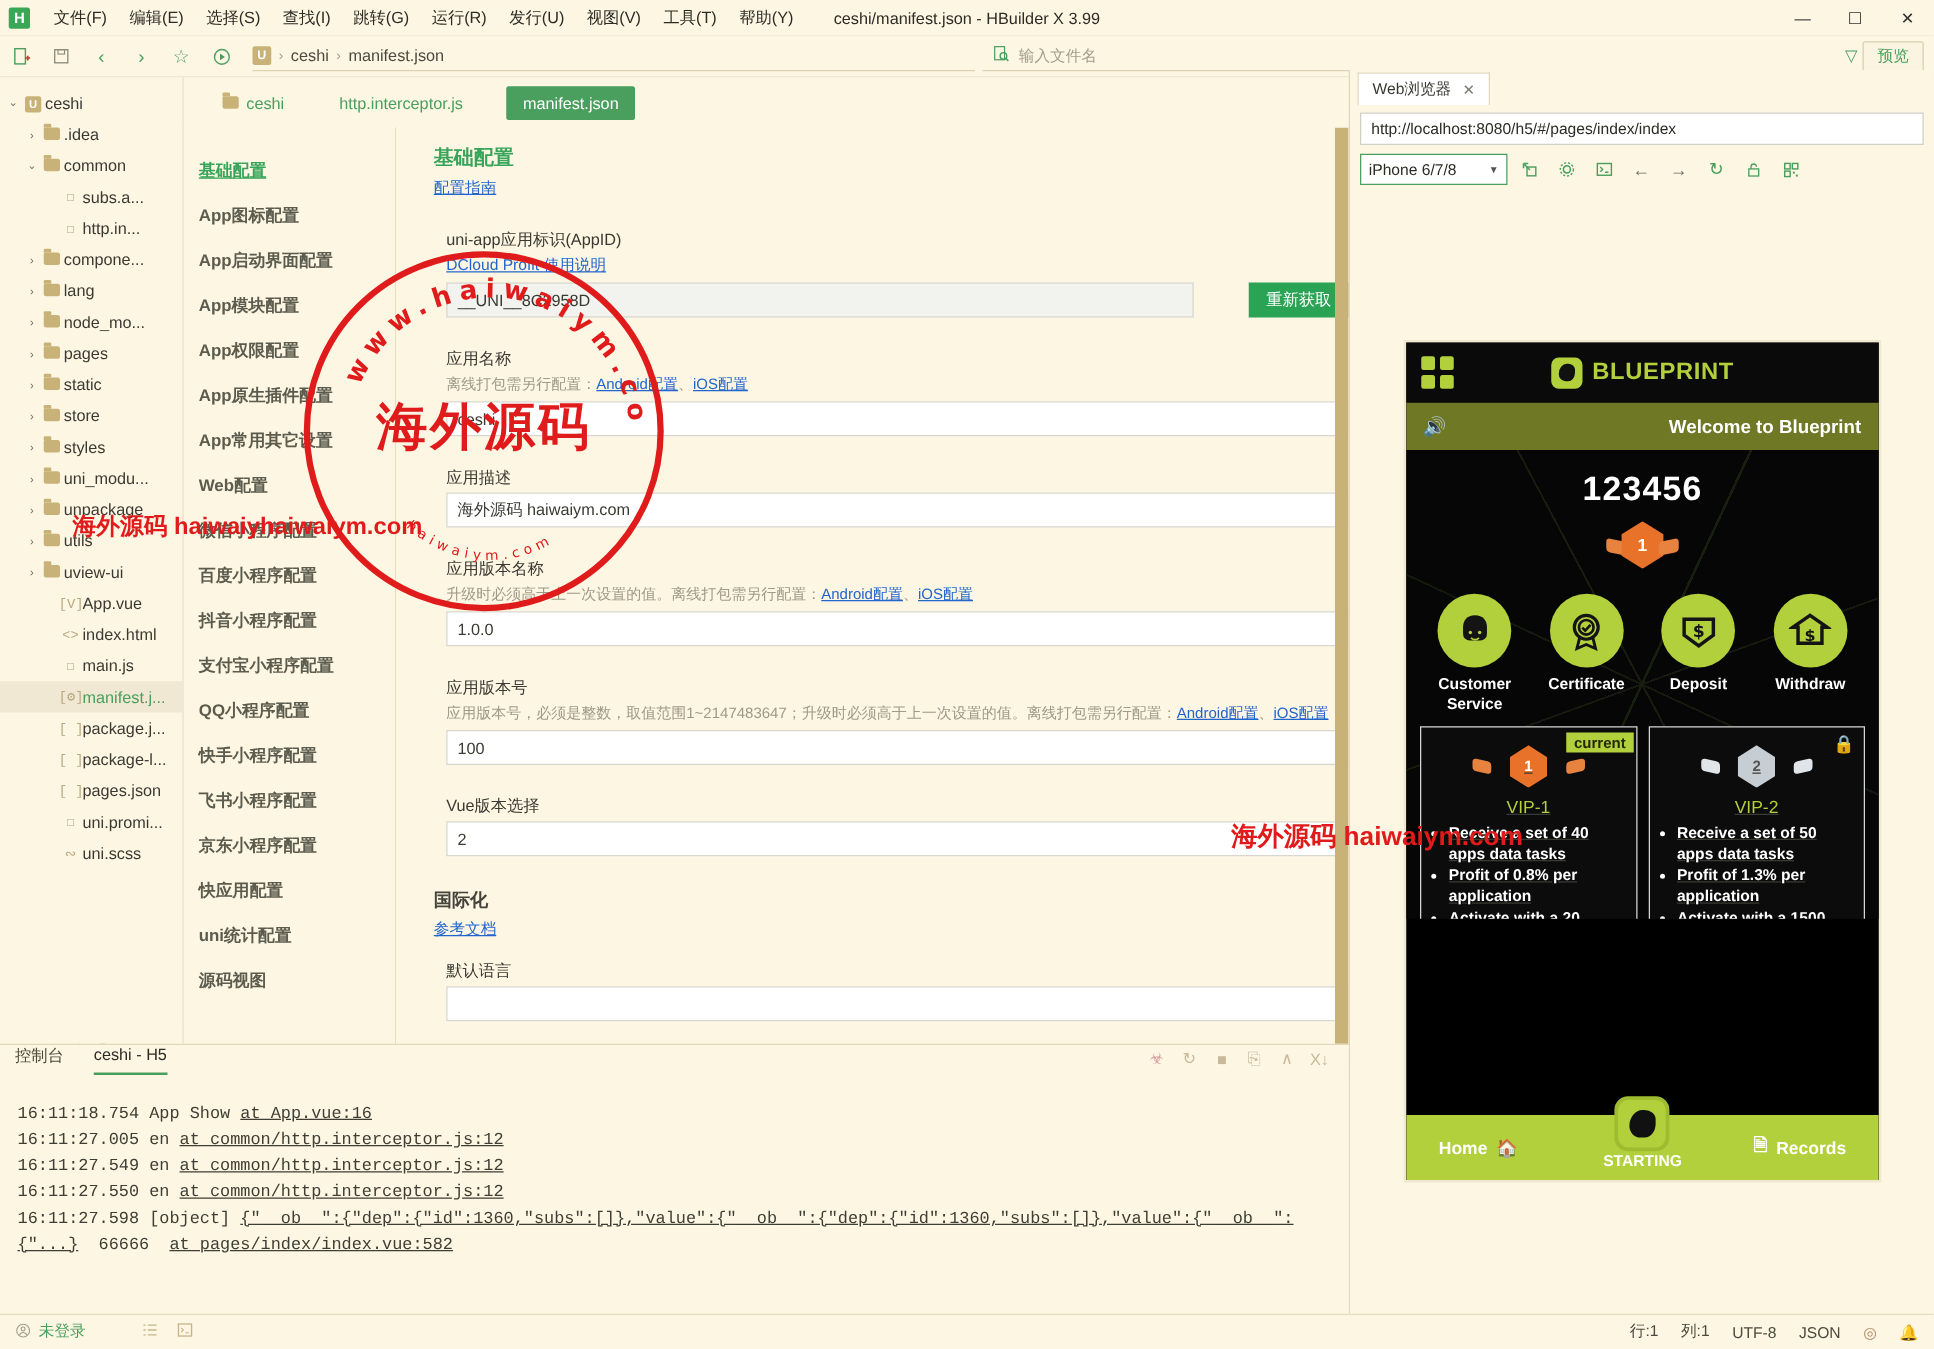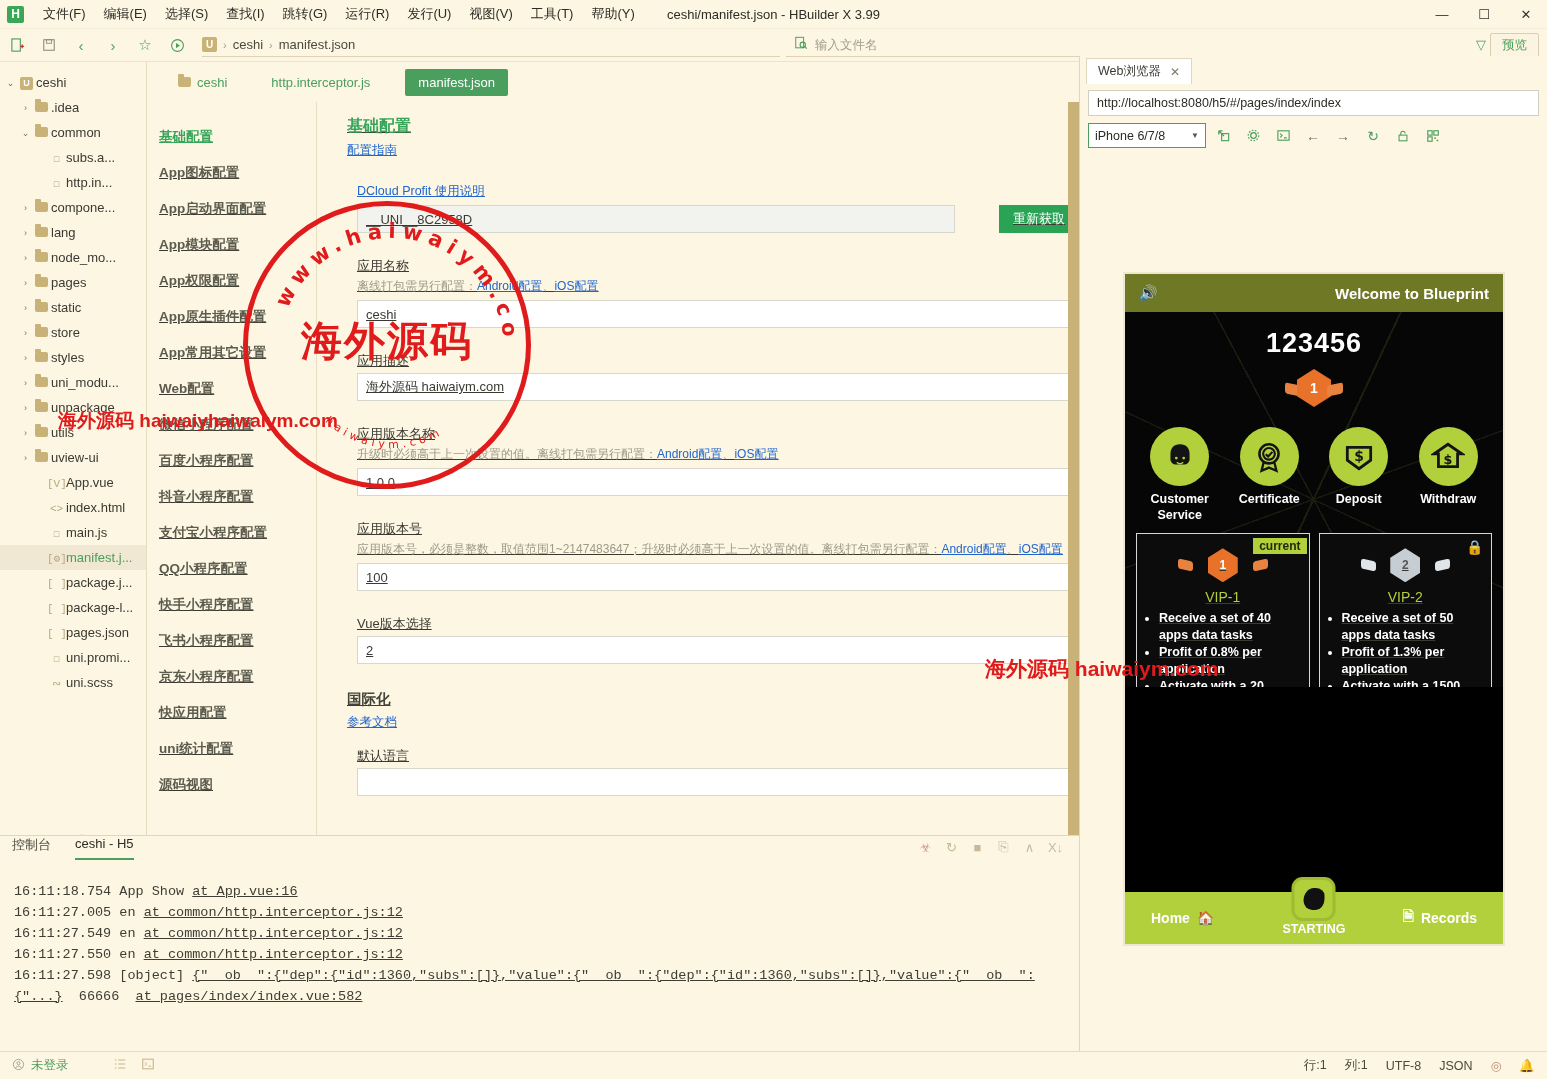--- a/index.html
+++ b/index.html
@@ -117,21 +117,21 @@
   .ed-tabs {
     height: 40px; display: flex; align-items: center; padding-left: 22px; gap: 26px;
     background: #fdf6e3;
   }
   .ed-tab {
     font-size: 13px; color: #4a9e5e; display: flex; align-items: center; gap: 6px;
     padding: 5px 9px; border-radius: 2px; white-space: nowrap;
   }
   .ed-tab.active { background: #4a9e5e; color: #fff; padding: 6px 13px; }
 
-  .ed-body { display: flex; height: calc(100% - 40px); text-decoration: underline; }
+  .ed-body { display: flex; height: calc(100% - 40px); }
   .cfg-nav {
     width: 170px; flex: none; padding: 17px 0 0 10px; background: #fdf6e3;
     border-right: 1px solid #e8dfc2; overflow: hidden;
   }
   .cfg-nav-item {
     font-size: 13.5px; font-weight: bold; color: #5c5c4e; padding: 9px 4px 9px 2px;
     white-space: nowrap;
   }
   .cfg-nav-item.active { color: #36a55a; text-decoration: underline; }
 
@@ -605,20 +605,21 @@
           <div class="cfg-nav-item">快应用配置</div>
           <div class="cfg-nav-item">uni统计配置</div>
           <div class="cfg-nav-item">源码视图</div>
         </div>
       <div class="cfg-form">
 
         <div class="sec-title">基础配置</div>
         <a class="doc-link">配置指南</a>
 
         <div class="fld">
+          <div class="fld-label">uni-app应用标识(AppID)</div>
           <div class="fld-hint"><a class="doc-link">DCloud Profit 使用说明</a></div>
           <div class="fld-row">
             <input class="fld-input grey" value="__UNI__8C2958D" style="">
             <button class="fld-btn">重新获取</button>
           </div>
         </div>
 
         <div class="fld">
           <div class="fld-label">应用名称</div>
           <div class="fld-hint">
@@ -729,20 +730,34 @@
             <rect x="2" y="2" width="5" height="5" fill="none" stroke="#4a9e5e" stroke-width="1.3"></rect>
             <rect x="9" y="2" width="5" height="5" fill="none" stroke="#4a9e5e" stroke-width="1.3"></rect>
             <rect x="2" y="9" width="5" height="5" fill="none" stroke="#4a9e5e" stroke-width="1.3"></rect>
             <rect x="9.5" y="9.5" width="1.8" height="1.8" fill="#4a9e5e"></rect>
             <rect x="12.2" y="12.2" width="1.8" height="1.8" fill="#4a9e5e"></rect>
           </svg>
       </div>
     </div>
 
     <div class="phone">
+      <div class="ph-top">
+        <div class="grid-ico">
+            <i></i>
+            <i></i>
+            <i></i>
+            <i></i>
+          </div>
+        <div class="brand">
+          <div class="brand-sq">
+              <i></i>
+            </div>
+          <div class="brand-name">BLUEPRINT</div>
+        </div>
+      </div>
       <div class="ph-notice">
         <span class="spk">🔊</span>
         <span class="txt">Welcome to Blueprint</span>
       </div>
       <div class="ph-main">
         <div class="ph-bal">123456</div>
         <div class="ph-badge">
           <div class="wing l"></div>
           <div class="hexb">1</div>
           <div class="wing r"></div>

